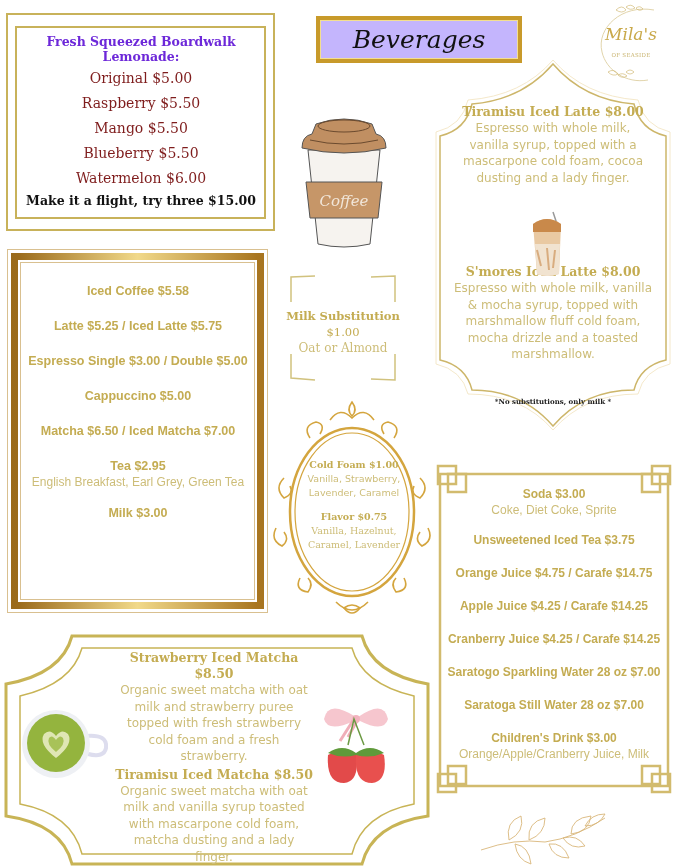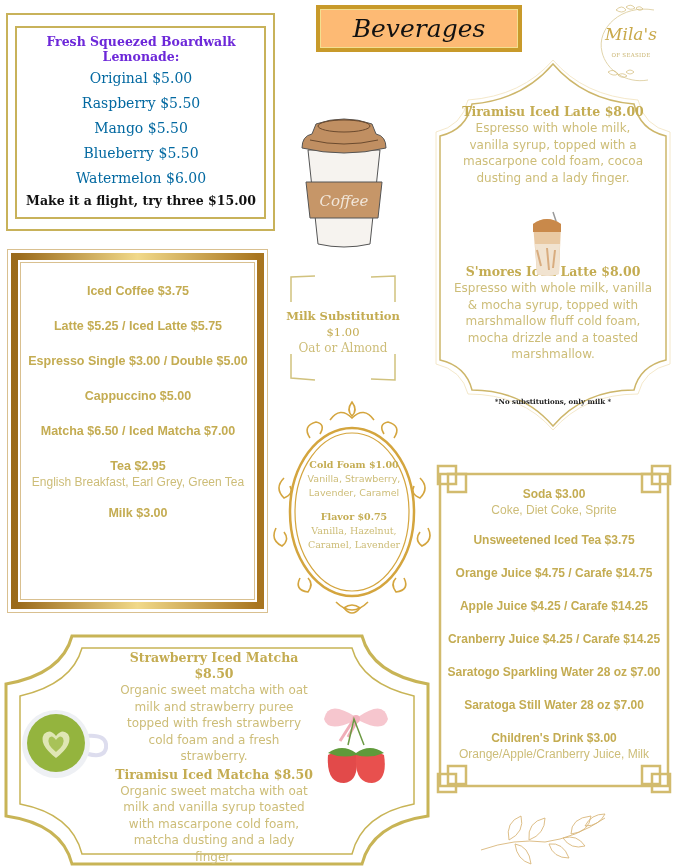--- a/index.html
+++ b/index.html
@@ -7,26 +7,26 @@
   .abs{position:absolute;}
   .serif{font-family:"DejaVu Serif","Liberation Serif",serif;}
   .sans{font-family:"Liberation Sans","DejaVu Sans",sans-serif;}
   .center{text-align:center;}
 
   
   #lemon-outer{left:6px;top:13px;width:269px;height:218px;border:2px solid #c8b25a;box-sizing:border-box;}
   #lemon-inner{left:15px;top:26px;width:251px;height:193px;border:2px solid #c8b25a;box-sizing:border-box;}
   #lemon-content{left:10px;top:34px;width:262px;}
   #lemon-title{font-size:12.5px;font-weight:bold;color:#6d28d9;margin-bottom:2px;}
-  .lemon-item{font-size:14px;color:#0369a1;line-height:25px;}
+  .lemon-item{font-size:14px;color:#7f1d1d;line-height:25px;}
   #lemon-flight{font-size:12.5px;font-weight:bold;color:#111;margin-top:2px;}
 
   
-  #title-box{left:316px;top:5px;width:206px;height:47px;box-sizing:border-box;border:4px solid #c89a2a;
-    background:#fdba74;box-shadow:inset 0 0 0 1px #f3df90;}
+  #title-box{left:316px;top:16px;width:206px;height:47px;box-sizing:border-box;border:4px solid #c89a2a;
+    background:#c4b5fd;box-shadow:inset 0 0 0 1px #f3df90;}
   #title-text{width:100%;text-align:center;line-height:39px;font-family:"DejaVu Serif",serif;font-style:italic;font-size:25px;color:#111;}
 
   
   #logo{left:592px;top:2px;width:78px;height:86px;}
   #logo-name{left:598px;top:24px;width:66px;text-align:center;font-family:"DejaVu Serif",serif;font-style:italic;color:#c9a94a;font-size:17px;}
   #logo-sub{left:598px;top:52px;width:66px;text-align:center;font-family:"DejaVu Serif",serif;color:#c9b470;font-size:5.5px;letter-spacing:.3px;}
 
   
   #coffee-cup{left:294px;top:110px;width:100px;height:140px;}
 
@@ -129,21 +129,21 @@
   <path d="M6 14 Q20 4 34 14 L34 22 L6 22 Z" fill="#c9894a"></path>
   <path d="M8 34 L33 34 L32 64 Q20 68 10 64 Z" fill="#f1e3d0"></path>
   <path d="M10 40 L14 56 M20 38 L22 60 M28 40 L26 58" stroke="#c9894a" stroke-width="2" opacity=".6"></path>
 </svg>
 <div class="abs center" id="no-subs">*No substitutions, only milk *</div>
 
 <div class="abs" id="coffee-outer"></div>
 <div class="abs" id="coffee-frame"></div>
 <div class="abs" id="coffee-inner-line"></div>
 <div class="abs center sans" id="coffee-content">
-  <div class="cm-item sans">Iced Coffee $3.75</div>
+  <div class="cm-item sans">Iced Coffee $5.58</div>
   <div class="cm-item sans">Latte $5.25 / Iced Latte $5.75</div>
   <div class="cm-item sans">Espresso Single $3.00 / Double $5.00</div>
   <div class="cm-item sans">Cappuccino $5.00</div>
   <div class="cm-item sans">Matcha  $6.50 / Iced Matcha $7.00</div>
   <div class="cm-item sans" style="margin-bottom:15px">
     <div>Tea $2.95</div>
     <div class="cm-sub">English Breakfast, Earl Grey, Green Tea</div>
   </div>
   <div class="cm-item sans">Milk $3.00</div>
 </div>

